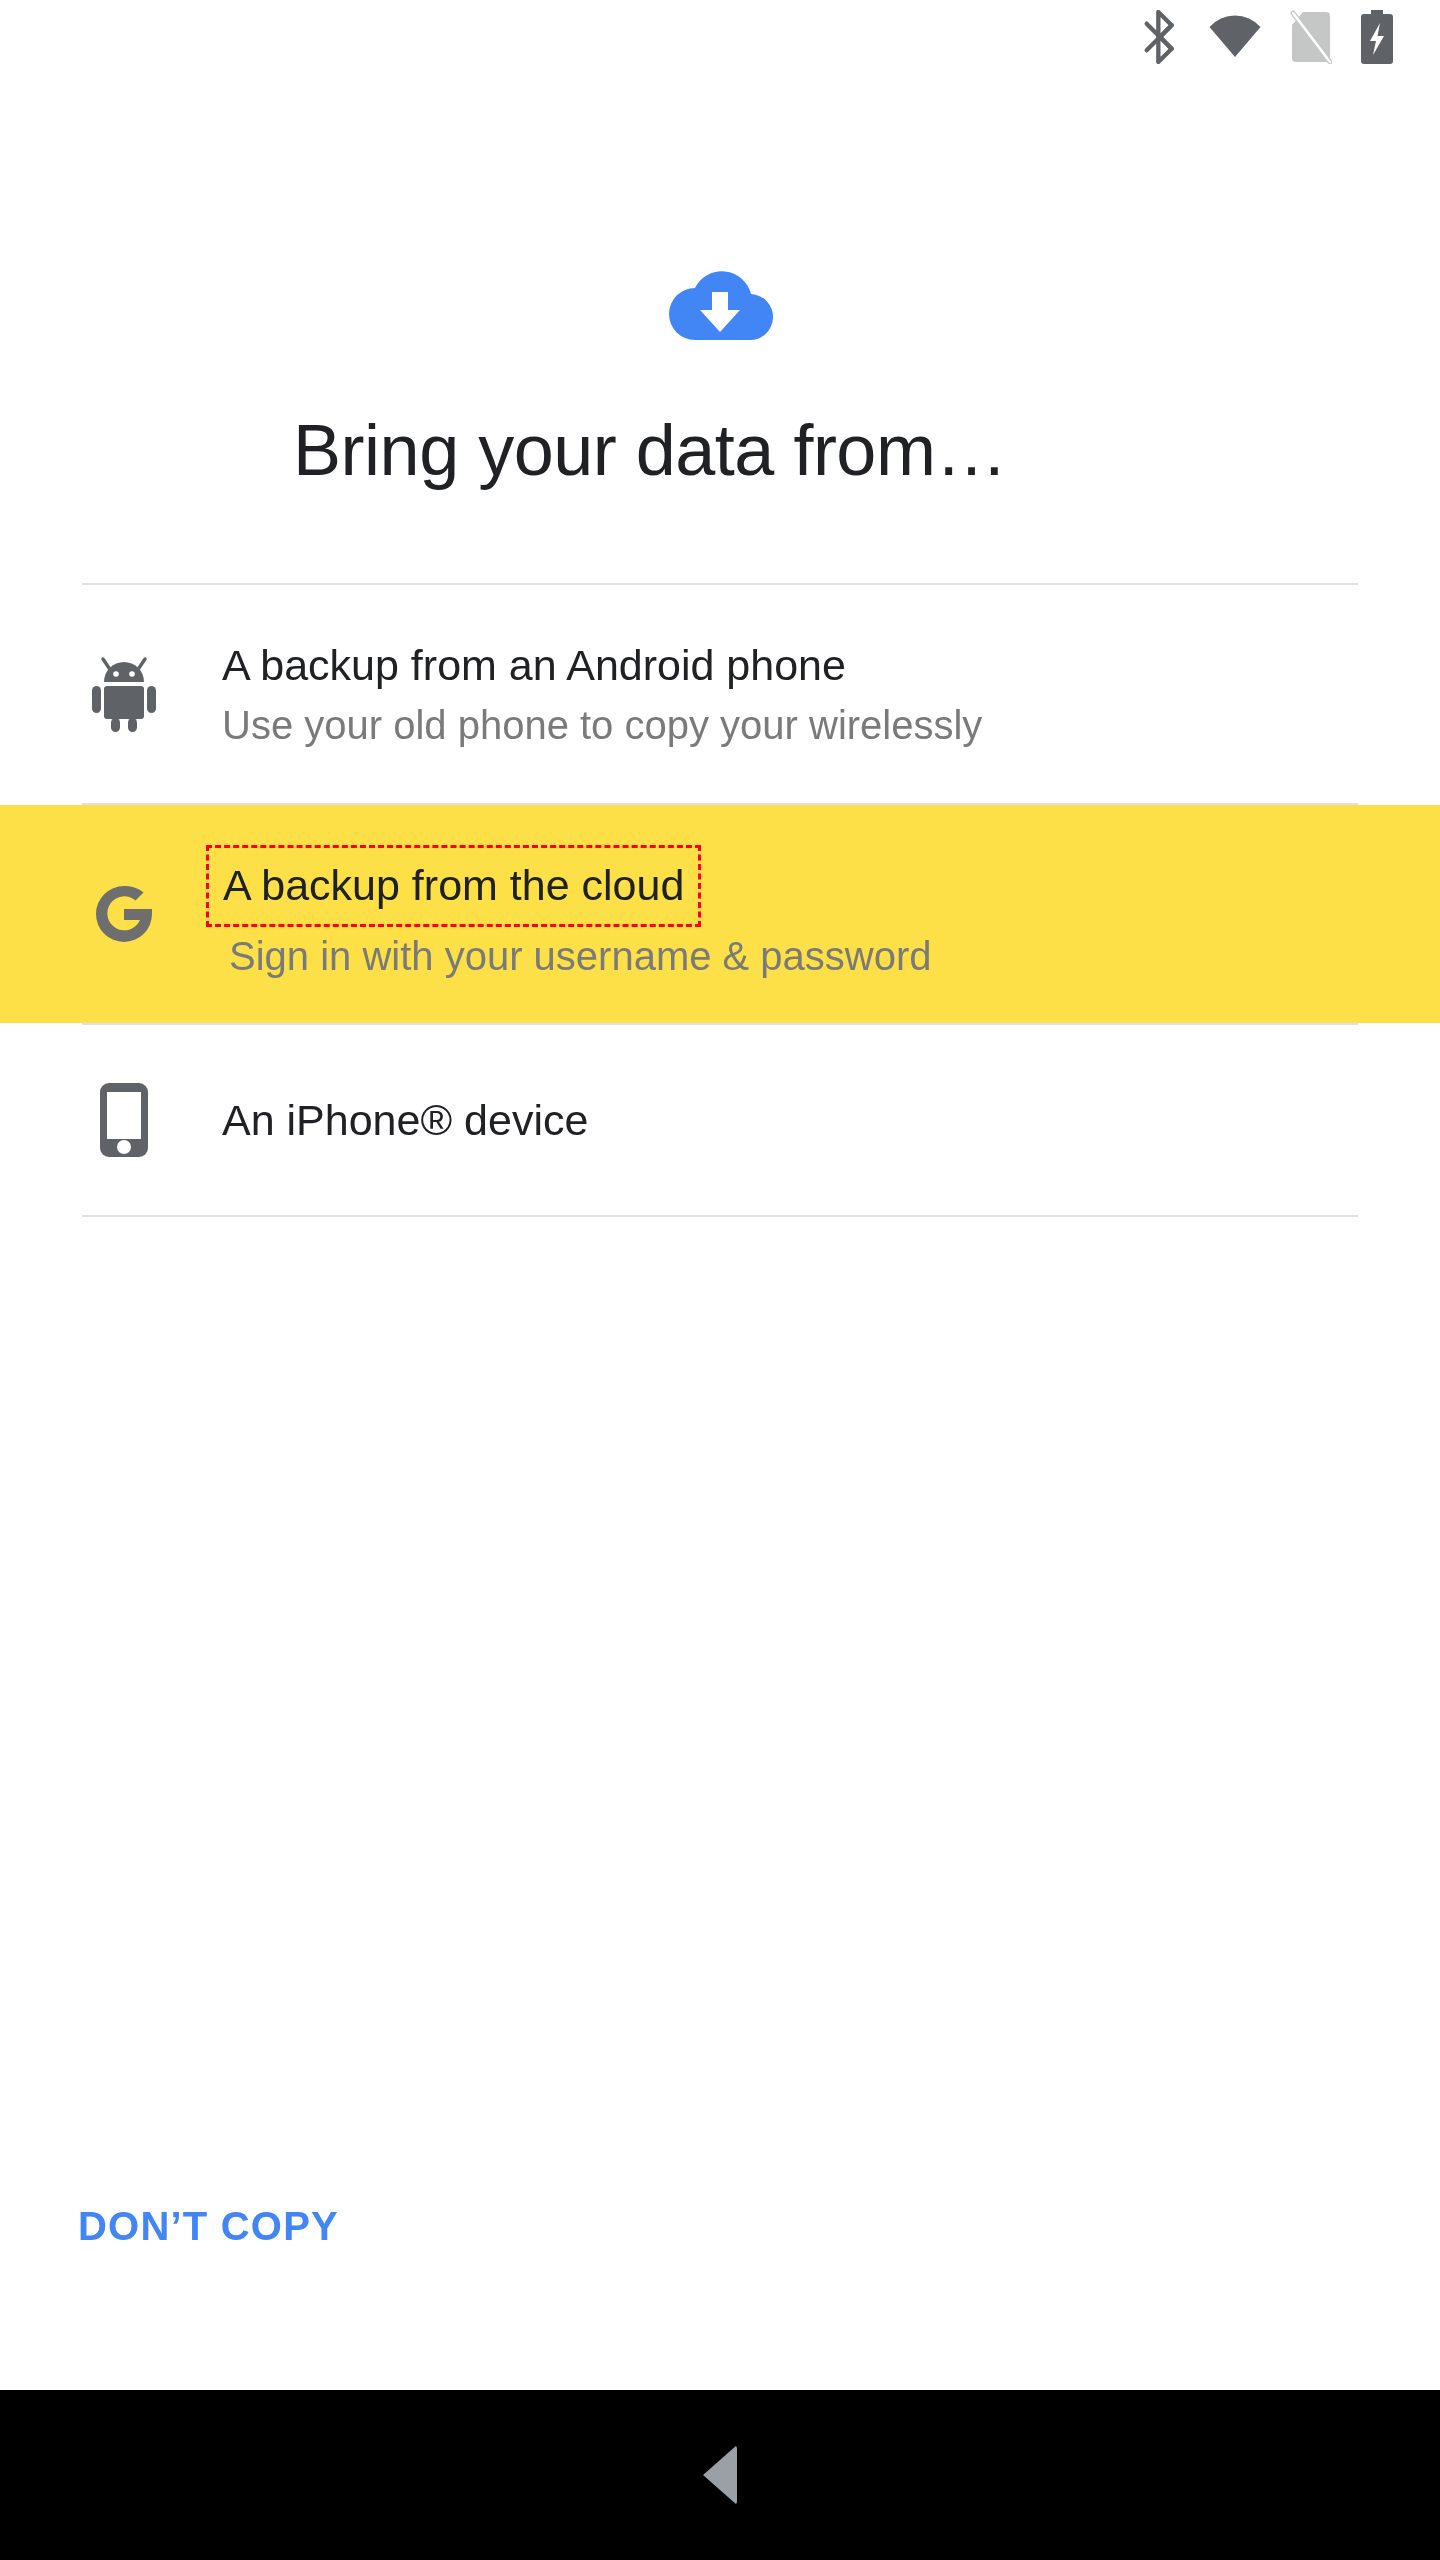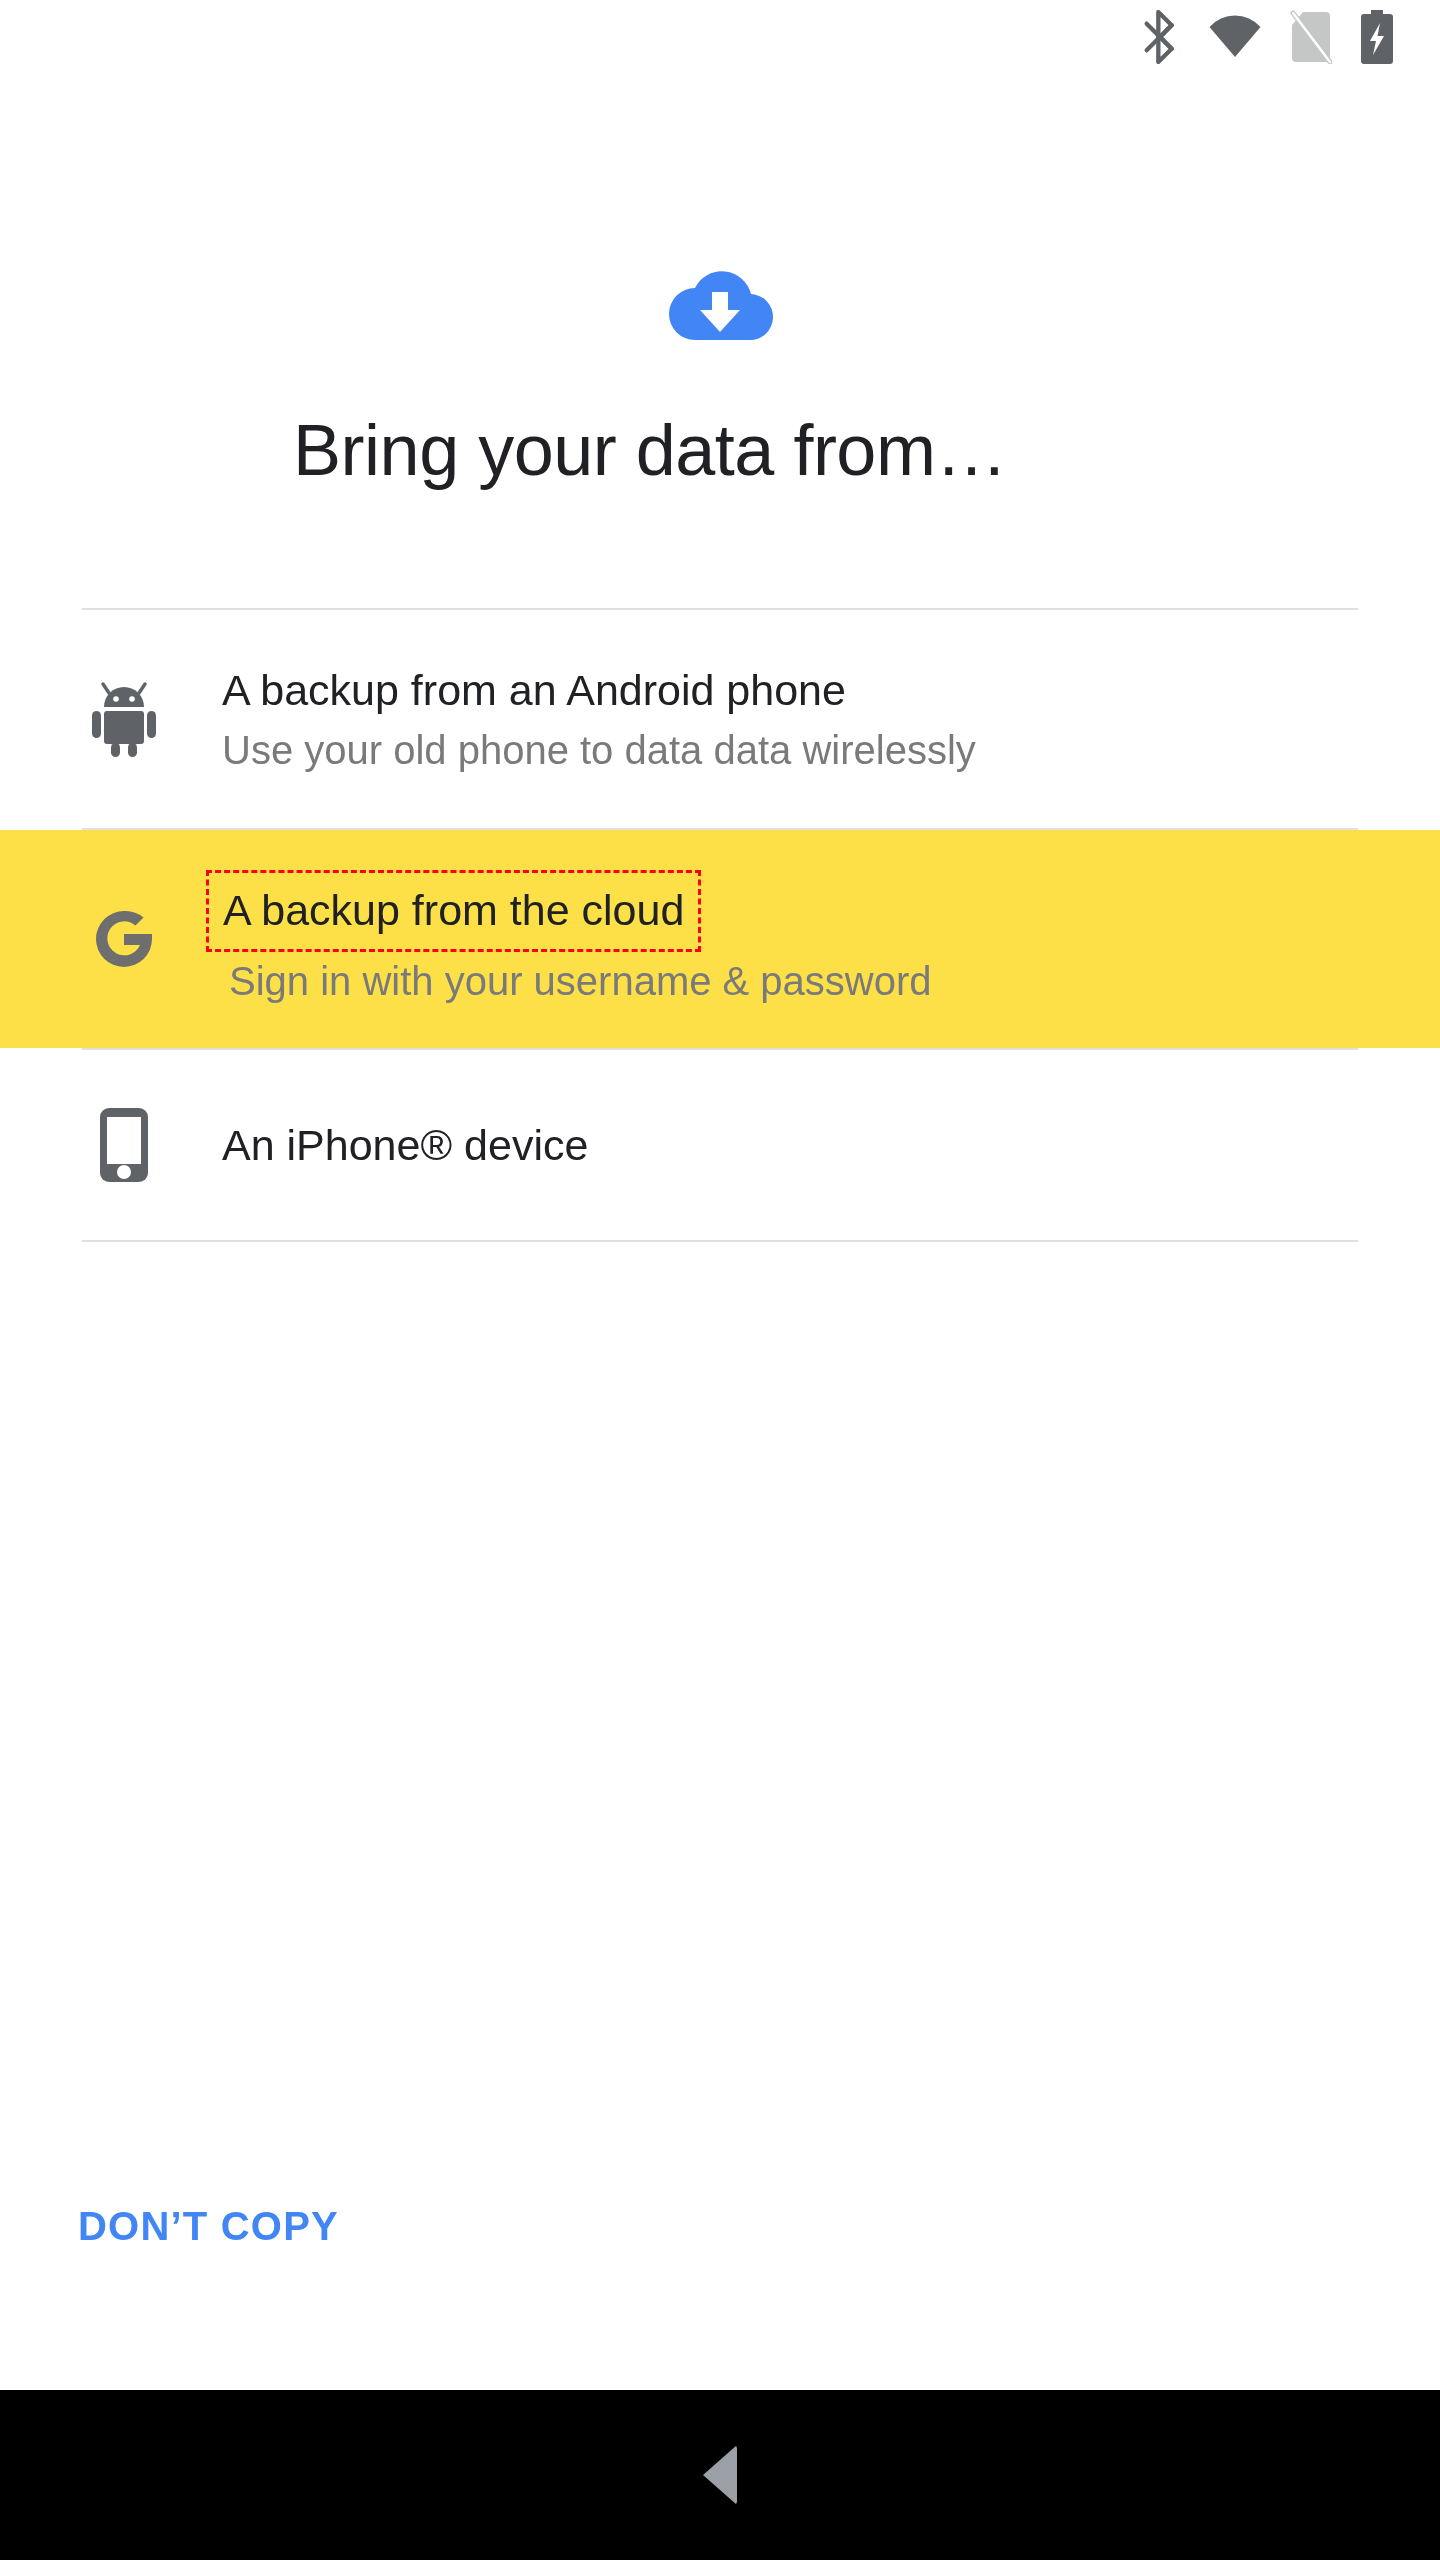--- a/index.html
+++ b/index.html
@@ -59,21 +59,21 @@
     font-size: 72px;
     line-height: 92px;
     font-weight: 400;
     color: #202124;
     letter-spacing: -0.5px;
   }
 
   
   .options-list {
     position: absolute;
-    top: 608px;
+    top: 583px;
     left: 0;
     width: 1440px;
   }
   .divider {
     height: 2px;
     background: #e0e0e0;
     margin: 0 82px;
   }
   .option-row {
     position: relative;
@@ -237,21 +237,21 @@
         <circle cx="41" cy="18" r="2.8" fill="#ffffff"></circle>
         <rect x="13" y="30" width="40" height="33" rx="3" fill="#5f6368"></rect>
         <rect x="1" y="30" width="9" height="27" rx="4.5" fill="#5f6368"></rect>
         <rect x="56" y="30" width="9" height="27" rx="4.5" fill="#5f6368"></rect>
         <rect x="20" y="62" width="9" height="14" rx="4.5" fill="#5f6368"></rect>
         <rect x="37" y="62" width="9" height="14" rx="4.5" fill="#5f6368"></rect>
       </svg>
     </div>
     <div class="option-text">
       <div class="option-title">A backup from an Android phone</div>
-      <div class="option-subtitle">Use your old phone to data data wirelessly</div>
+      <div class="option-subtitle">Use your old phone to copy your wirelessly</div>
     </div>
   </div>
 
   <div class="divider"></div>
 
   <div class="option-row highlighted">
     <div class="option-icon">
       <svg width="62" height="62" viewBox="0 0 62 62">
         <path d="M31 3 A28 28 0 1 0 31 59 A28 28 0 0 0 59 31 L59 26 L31 26 L31 37 L47 37 A17 17 0 1 1 42.5 17.5 L50.5 9.5 A28 28 0 0 0 31 3 Z" fill="#6e6e6e"></path>
       </svg>

